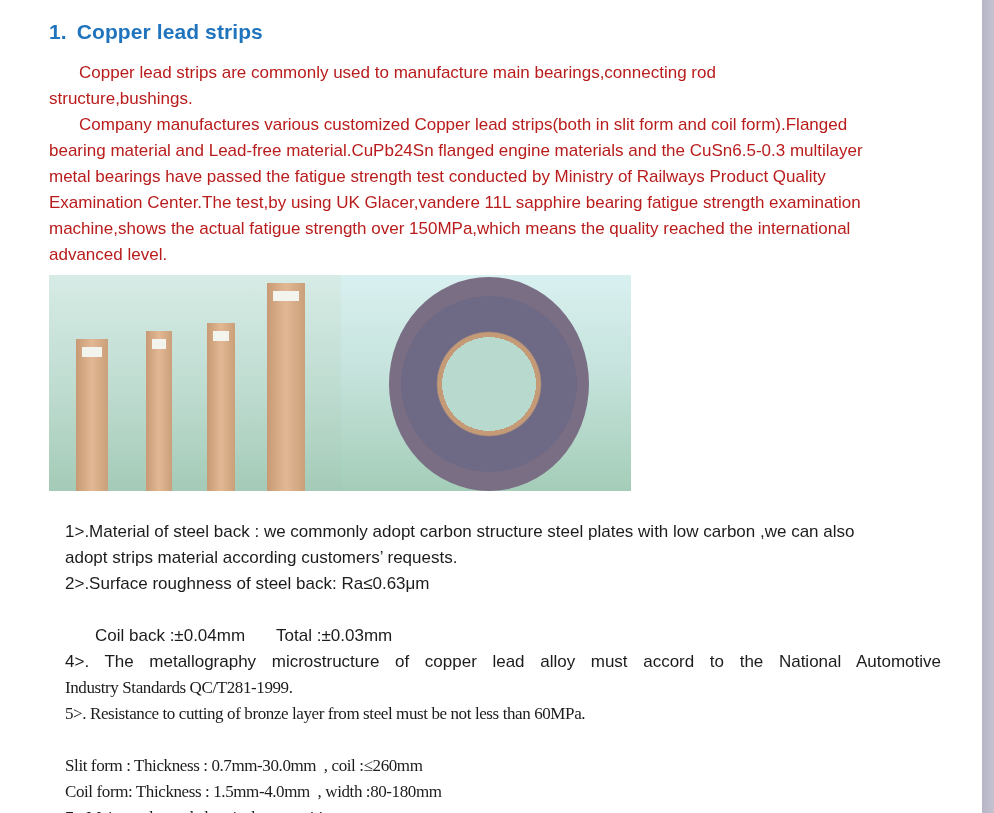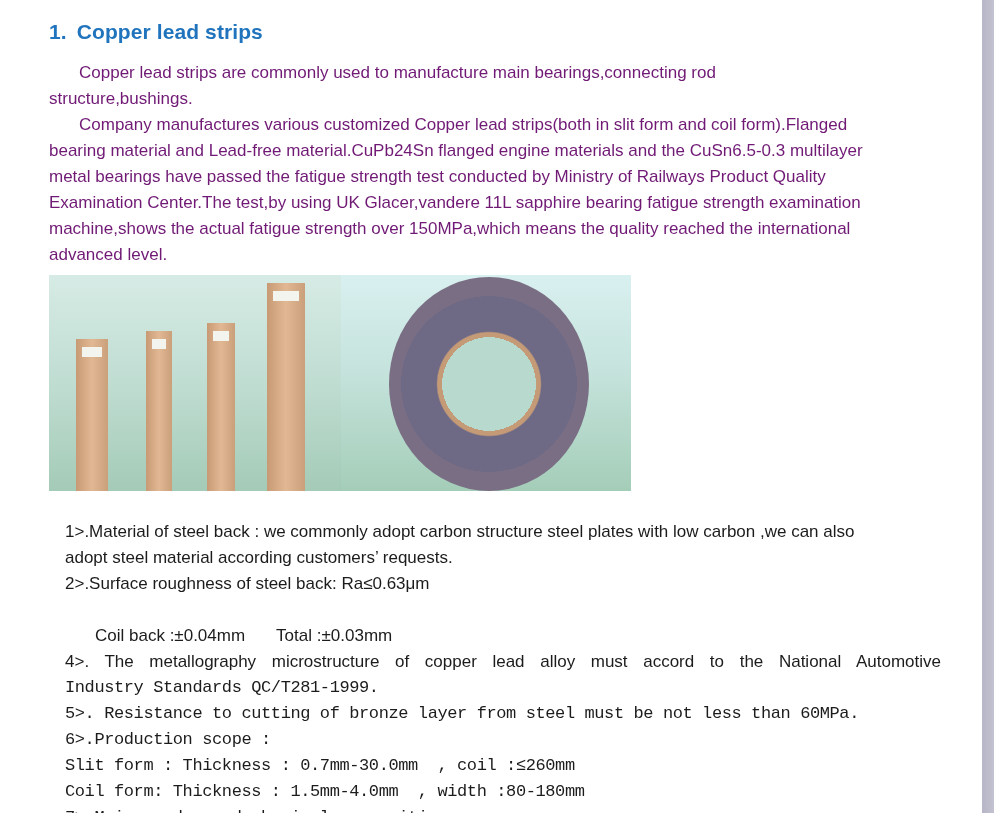--- a/index.html
+++ b/index.html
@@ -16,39 +16,39 @@
     background:linear-gradient(to right,#b6b6c8,#c2c2d0);
   }
   h1 {
     position:absolute; left:49px; top:20px; margin:0;
     font-family:"Liberation Sans", sans-serif; font-weight:bold;
     font-size:21px; color:#1f74bd; letter-spacing:0.1px;
   }
   h1 .num { margin-right:10px; }
   .para {
     position:absolute; left:49px; width:880px; margin:0;
-    font-size:17px; line-height:26px; color:#701a75;
+    font-size:17px; line-height:26px; color:#b91c1c;
   }
   .indent { display:inline-block; width:30px; }
   .photo {
     position:absolute; left:49px; top:275px; width:582px; height:216px; overflow:hidden;
     background:linear-gradient(180deg,#d7ebe6 0%,#bcdcd2 55%,#9ec9b5 100%);
   }
   .photo-left { position:absolute; left:0; top:0; width:291px; height:216px;
     background:linear-gradient(180deg,#d6ebe5 0%,#c0ddd2 50%,#a4cbb7 100%); }
   .photo-right { position:absolute; left:292px; top:0; width:290px; height:216px;
     background:linear-gradient(180deg,#d9f0f0 0%,#c5e3dc 45%,#a4cdb8 100%); }
   .strip { position:absolute; bottom:0; background:linear-gradient(90deg,#c79a74,#e2b894,#caa07b); }
   .strip .tag { position:absolute; left:6px; top:8px; right:6px; height:10px; background:#f4f4ee; }
   .coil {
     position:absolute; left:48px; top:2px; width:200px; height:214px; border-radius:50%;
     background:radial-gradient(circle at 50% 50%, #b7d9ce 0 32%, #c59a76 32% 35%, #6e6a86 36% 60%, #7a6e84 60% 100%);
   }
   .spec { position:absolute; left:49px; width:900px; font-size:17px; line-height:26px; color:#1c1c1c; margin:16px; }
-  .spec.cond { font-family:Liberation Mono, monospace; letter-spacing:-0.4px; }
+  .spec.cond { font-family:Liberation Serif, serif; letter-spacing:-0.4px; }
   .justify { text-align:justify; text-align-last:justify; width:876px; }
 </style>
 </head>
 <body>
 
 <div class="page">
 
   <h1>
     <span class="num">1.</span><span>Copper lead strips</span>
   </h1>
@@ -70,27 +70,26 @@
         </div>
       <div class="strip" style="left:218px; width:38px; height:208px;">
           <div class="tag"></div>
         </div>
     </div>
     <div class="photo-right" title="Copper lead strip coil (coil form)">
       <div class="coil"></div>
     </div>
   </div>
 
-  <p class="spec" style="top:503px;"><span>1&gt;.Material of steel back : we commonly adopt carbon structure steel plates with low carbon ,we can also</span><br><span>adopt steel material according customers’ requests.</span></p>
+  <p class="spec" style="top:503px;"><span>1&gt;.Material of steel back : we commonly adopt carbon structure steel plates with low carbon ,we can also</span><br><span>adopt strips material according customers’ requests.</span></p>
 
   <p class="spec" style="top:555px;">2&gt;.Surface roughness of steel back: Ra≤0.63μm</p>
   <p class="spec" style="top:607px; left:79px;"><span>Coil back :±0.04mm</span><span style="display:inline-block;width:31px;"></span><span>Total :±0.03mm</span></p>
 
   <p class="spec justify" style="top:633px;">4&gt;. The metallography microstructure of copper lead alloy must accord to the National Automotive</p>
   <p class="spec cond" style="top:659px;">Industry Standards QC/T281-1999.</p>
   <p class="spec cond" style="top:685px;">5&gt;. Resistance to cutting of bronze layer from steel must be not less than 60MPa.</p>
-  <p class="spec cond" style="top:711px;">6&gt;.Production scope :</p>
   <p class="spec cond" style="top:737px; white-space:pre;">Slit form : Thickness : 0.7mm-30.0mm  , coil :≤260mm</p>
   <p class="spec cond" style="top:763px; white-space:pre;">Coil form: Thickness : 1.5mm-4.0mm  , width :80-180mm</p>
   <p class="spec cond" style="top:789px;">7&gt;.Main grades and chemical composition :</p>
 </div>
 
 <div class="side-strip"></div>
 
 </body></html>

